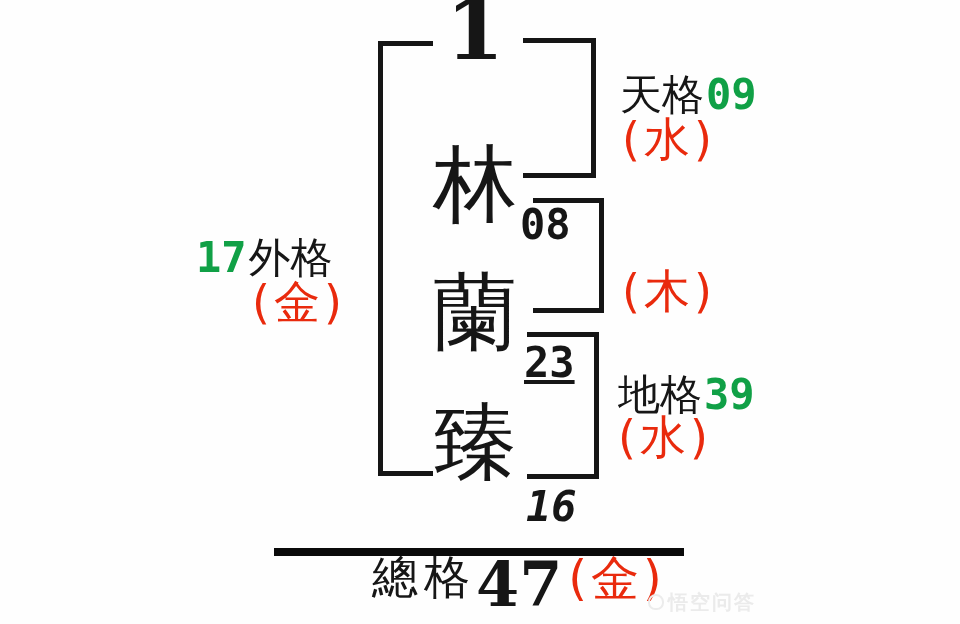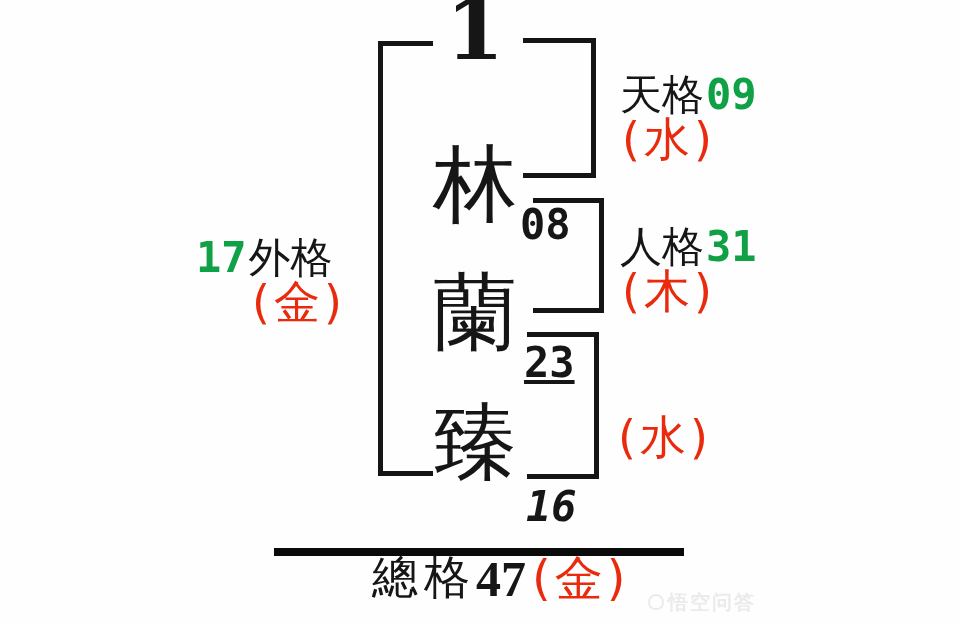--- a/index.html
+++ b/index.html
@@ -54,21 +54,21 @@
 
   
   #outer-grid { left:196px; top:237px; font-size:42px; white-space:nowrap; }
   #outer-grid .gvalue { color:#10A046; margin-right:2px; }
   #outer-elem { left:252px; top:279px; font-size:46px; color:#E92A0D; letter-spacing:4px; }
 
   
   #total-line { left:274px; top:548px; width:410px; height:8px; background:#0a0a0a; }
   #total-row  { left:372px; top:554px; display:flex; align-items:flex-start; }
   #total-row .tlabel { font-size:46px; letter-spacing:6px; }
-  #total-row .tvalue { font-size:50px;font-family:Liberation Serif, serif; }
+  #total-row .tvalue { font-size:62px; }
   #total-row .telem  { font-size:48px; color:#E92A0D; letter-spacing:4px; margin-left:6px; }
 
   
   #watermark { left:648px; top:592px; display:flex; align-items:center; gap:4px;
     color:#ebebeb; font-size:20px; font-weight:bold; letter-spacing:2px; }
   #watermark .wm-logo { width:16px; height:16px; border:2px solid #ececec;
     border-radius:50% 50% 45% 45%; box-sizing:border-box; }
 </style>
 </head>
 <body>
@@ -88,25 +88,25 @@
   <div id="bracket-outer" class="bracket open-right"></div>
   <div id="bracket-tian" class="bracket open-left"></div>
   <div id="bracket-ren" class="bracket open-left"></div>
   <div id="bracket-di" class="bracket open-left"></div>
 
   <div id="grid-row-0" class="abs grid-row">
     <span class="glabel cjk">天格</span><span class="gvalue num">09</span>
   </div>
   <div id="grid-elem-0" class="abs grid-elem cjk">(水)</div>
 
-  <div id="grid-row-1" class="abs grid-row">
-    <span class="glabel cjk">人格</span><span class="gvalue num">31</span>
-  </div>
   <div id="grid-elem-1" class="abs grid-elem cjk">(木)</div>
 
+  <div id="grid-row-2" class="abs grid-row">
+    <span class="glabel cjk">地格</span><span class="gvalue num">39</span>
+  </div>
   <div id="grid-elem-2" class="abs grid-elem cjk">(水)</div>
 
   <div id="outer-grid" class="abs">
     <span class="gvalue num">17</span><span class="glabel cjk">外格</span>
   </div>
   <div id="outer-elem" class="abs cjk">(金)</div>
 
   <div id="total-line" class="abs"></div>
   <div id="total-row" class="abs">
     <span class="tlabel cjk">總格</span>

